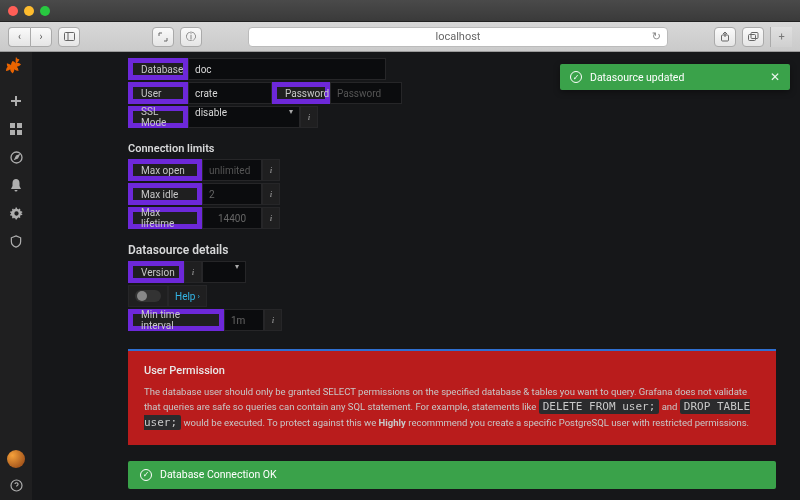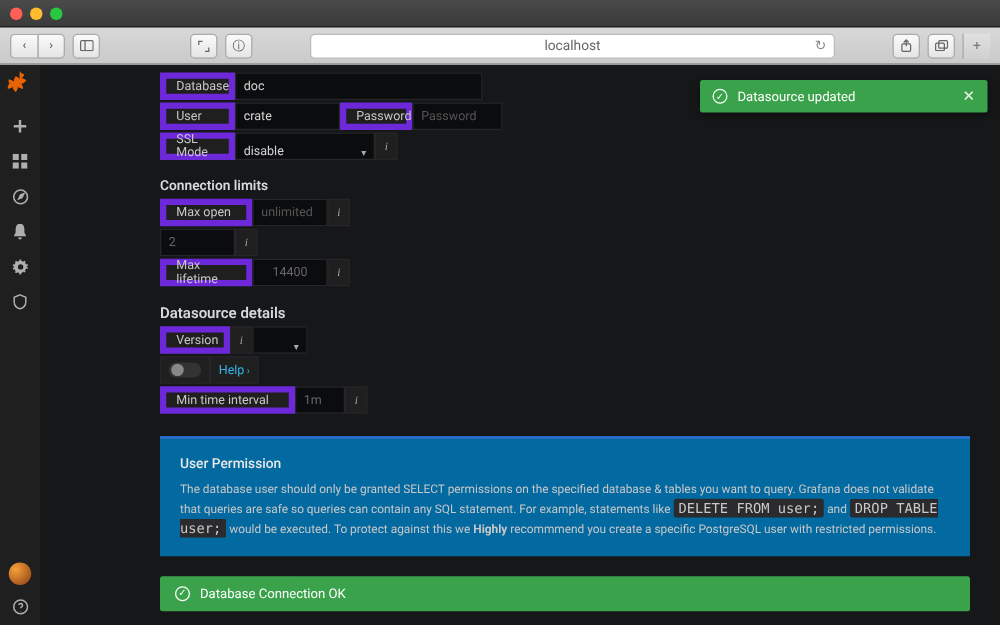--- a/index.html
+++ b/index.html
@@ -35,32 +35,32 @@
     
     .form-row{display:flex; margin-bottom:2px;}
     .lbl{background:#1f1f20; color:#c8c8c8; font-size:10px; padding:0 8px; height:22px; display:flex; align-items:center; border:5px solid #6d28d9;}
     .lbl.w1{width:60px}
     .lbl.w2{width:74px}
     .lbl.w3{width:56px}
     .inp{background:#0b0c0e; border:1px solid #262628; color:#d8d8d8; font-size:10px; height:22px; padding:0 6px;}
     .inp::placeholder{color:#555}
     .inp.v1{width:198px}
     .inp.v2{width:60px}
-    .inp.sel{width:112px; display:flex; align-items:flex-end; justify-content:space-between; padding-right:6px}
+    .inp.sel{width:112px; display:flex; align-items:flex-start; justify-content:space-between; padding-right:6px}
     .inp.sel .caret{font-size:8px;color:#aaa}
     .info-ico{height:22px;width:18px;background:#1f1f20;border:1px solid #262628;display:flex;align-items:center;justify-content:center;color:#aaa;font-size:9px;font-style:italic;font-family:serif;}
 
     h4.sect{color:#d8d9da;font-size:11px;font-weight:600;margin:14px 0 4px}
 
     .toggle{width:26px;height:12px;background:#333;border-radius:7px;position:relative;}
     .toggle::after{content:"";position:absolute;left:2px;top:1px;width:10px;height:10px;border-radius:50%;background:#888}
     .link{color:#33b5e5;font-size:10px;padding:0 6px;display:flex;align-items:center;gap:2px}
     .link .chev{font-size:8px}
 
-    .perm-panel{margin-top:18px;border-top:2px solid #2f6fd0;background:#0369a1;padding:12px 16px 14px;line-height:1.45;font-size:9.5px;color:#c8c8c8}
+    .perm-panel{margin-top:18px;border-top:2px solid #2f6fd0;background:#b91c1c;padding:12px 16px 14px;line-height:1.45;font-size:9.5px;color:#c8c8c8}
     .perm-panel h5{font-size:11px;color:#e8e8e8;margin-bottom:6px;font-weight:500}
     .code{font-family:Menlo,Consolas,monospace;background:#2b2b2d;padding:1px 4px;border-radius:2px;font-size:11px}
 
     .ok-bar{margin-top:16px;background:#3aa24a;color:#fff;height:28px;display:flex;align-items:center;padding:0 12px;gap:8px;font-size:10.5px;border-radius:2px}
     .ok-bar .chk,.toast .chk{width:12px;height:12px;border:1.5px solid #fff;border-radius:50%;display:flex;align-items:center;justify-content:center;font-size:8px}
 
     .toast{position:absolute;top:12px;right:10px;background:#3aa24a;color:#fff;height:26px;display:flex;align-items:center;padding:0 10px;gap:8px;font-size:10.5px;border-radius:2px;min-width:230px;box-shadow:0 2px 6px rgba(0,0,0,.4)}
     .toast .x{margin-left:auto;font-size:12px;opacity:.9}
 
     .sml{height:22px;display:flex;align-items:center}
@@ -193,20 +193,21 @@
       <div class="info-ico">i</div>
     </div>
 
     <h4 class="sect">Connection limits</h4>
     <div class="form-row">
       <div class="lbl w2">Max open</div>
       <input class="inp v2" placeholder="unlimited" style="">
       <div class="info-ico">i</div>
     </div>
     <div class="form-row">
+      <div class="lbl w2">Max idle</div>
       <input class="inp v2" style="color: rgb(102, 102, 102);" value="2">
       <div class="info-ico">i</div>
     </div>
     <div class="form-row">
       <div class="lbl w2">Max lifetime</div>
       <input class="inp v2" style="color: rgb(102, 102, 102); text-align: center;" value="14400">
       <div class="info-ico">i</div>
     </div>
 
     <h4 class="sect" style="font-size:12px">Datasource details</h4>
@@ -220,21 +221,21 @@
     <div class="form-row">
       <div class="sml" style="background:#1f1f20;border:1px solid #262628;padding:0 6px">
         <div class="toggle"></div>
       </div>
       <div class="link sml" style="background:#1f1f20;border:1px solid #262628">
         <span>Help</span>
         <span class="chev">›</span>
       </div>
     </div>
     <div class="form-row">
-      <div class="lbl" style="width:108px">Min time interval</div>
+      <div class="lbl" style="width:96px">Min time interval</div>
       <input class="inp" style="width: 40px; color: rgb(102, 102, 102);" value="1m">
       <div class="info-ico">i</div>
     </div>
 
     <div class="perm-panel">
       <h5>User Permission</h5>
       <p>
         <span>The database user should only be granted SELECT permissions on the specified database &amp; tables you want to query. Grafana does not validate that queries are safe so queries can contain any SQL statement. For example, statements like </span>
         <span class="code">DELETE FROM user;</span>
         <span> and </span>

